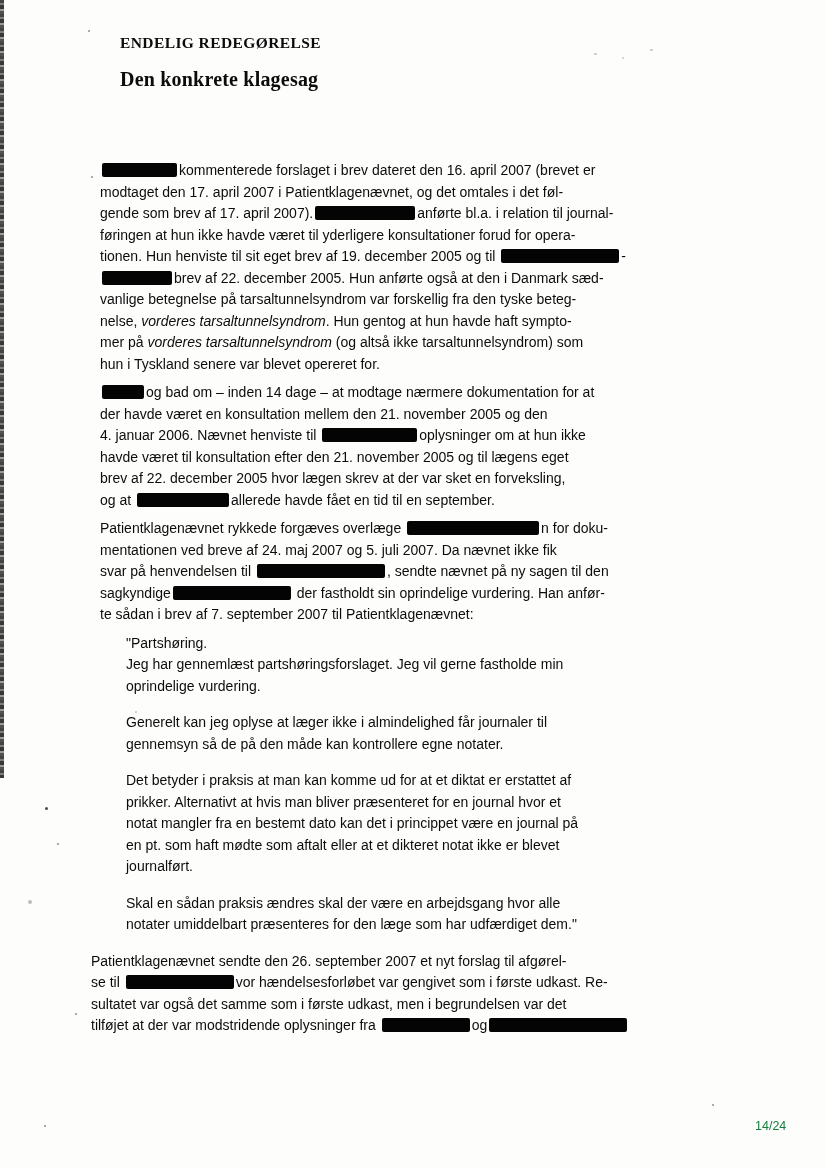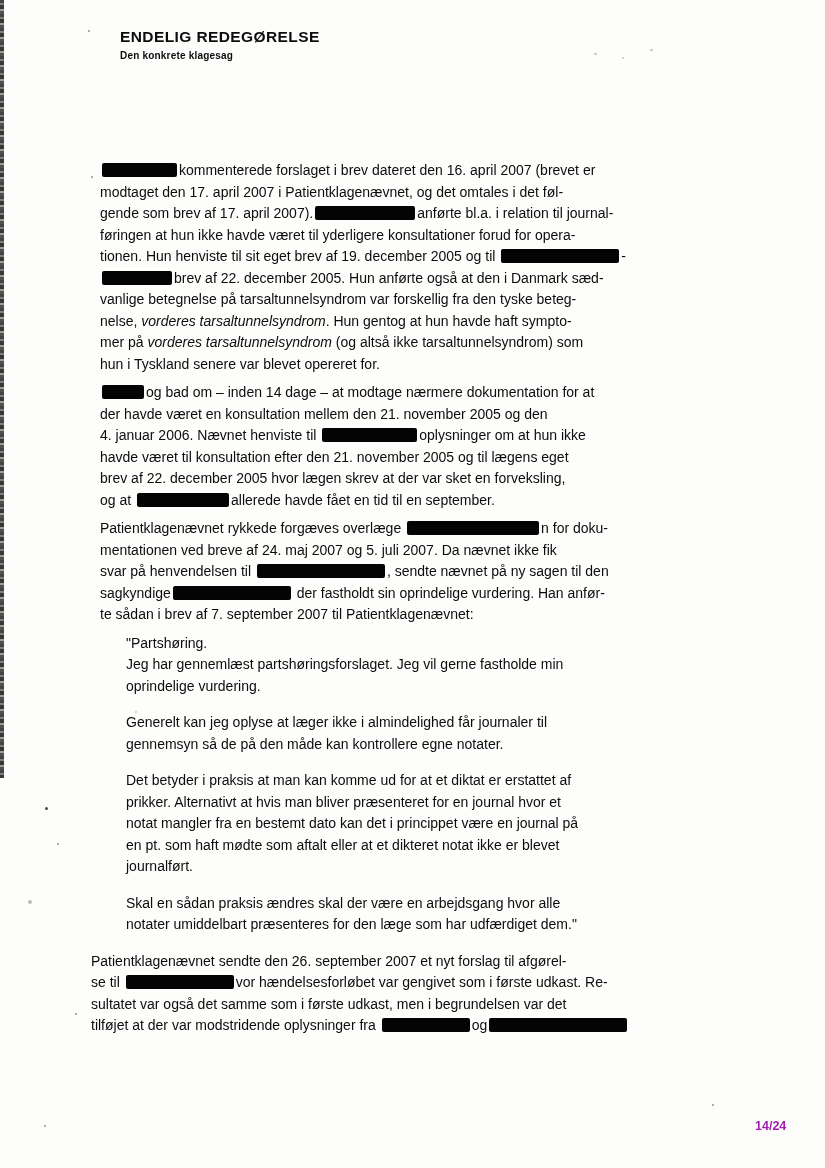--- a/index.html
+++ b/index.html
@@ -10,36 +10,36 @@
     color:#0c0c0c;
   }
   
   .edge-strip{
     position:absolute;left:0;top:0;width:4px;height:778px;opacity:.88;
     background:repeating-linear-gradient(180deg,
       #2b2b2b 0 3px,#6e6e6e 3px 5px,#1d1d1d 5px 9px,#8d8d8d 9px 11px,#3a3a3a 11px 14px);
   }
   .speck{position:absolute;border-radius:50%;background:#8f8f8f;}
 
-  .header{position:absolute;left:120px;top:28px;}
+  .header{position:absolute;left:120px;top:34px;font-family:Liberation Serif, serif;}
   .h-title{font-weight:bold;font-size:15.5px;letter-spacing:.4px;}
-  .h-sub{font-weight:bold;font-size:10px;margin-top:4px;letter-spacing:.2px;}
+  .h-sub{font-weight:bold;font-size:20px;margin-top:16px;letter-spacing:.2px;}
 
   .doc{position:absolute;left:0;top:160px;width:825px;
        font-size:14px;line-height:21.5px;}
   .para{margin:0 0 7px 100px;}
   .para.quote{margin-left:126px;margin-bottom:15px;}
   .para.last{margin-left:91px;margin-bottom:16px;}
   .line{white-space:pre;}
   .it{font-style:italic;}
   .redact{
     display:inline-block;height:14px;background:#040404;border-radius:2px;
     vertical-align:-2px;margin:0 2px;
   }
-  .footer{position:absolute;left:755px;top:1119px;font-size:12.5px;font-weight:bold;color:#a21caf;}
+  .footer{position:absolute;left:755px;top:1119px;font-size:12.5px;font-weight:normal;color:#15803d;}
 </style>
 </head>
 <body>
 
 <div class="edge-strip"></div>
 <div class="speck" style="left:88px;top:30px;width:2px;height:2px;"></div>
 <div class="speck" style="left:91px;top:176px;width:2px;height:2px;"></div>
 <div class="speck" style="left:241px;top:168px;width:2px;height:2px;"></div>
 <div class="speck" style="left:594px;top:53px;width:3px;height:2px;opacity:.55;"></div>
 <div class="speck" style="left:622px;top:57px;width:2px;height:2px;opacity:.5;"></div>

